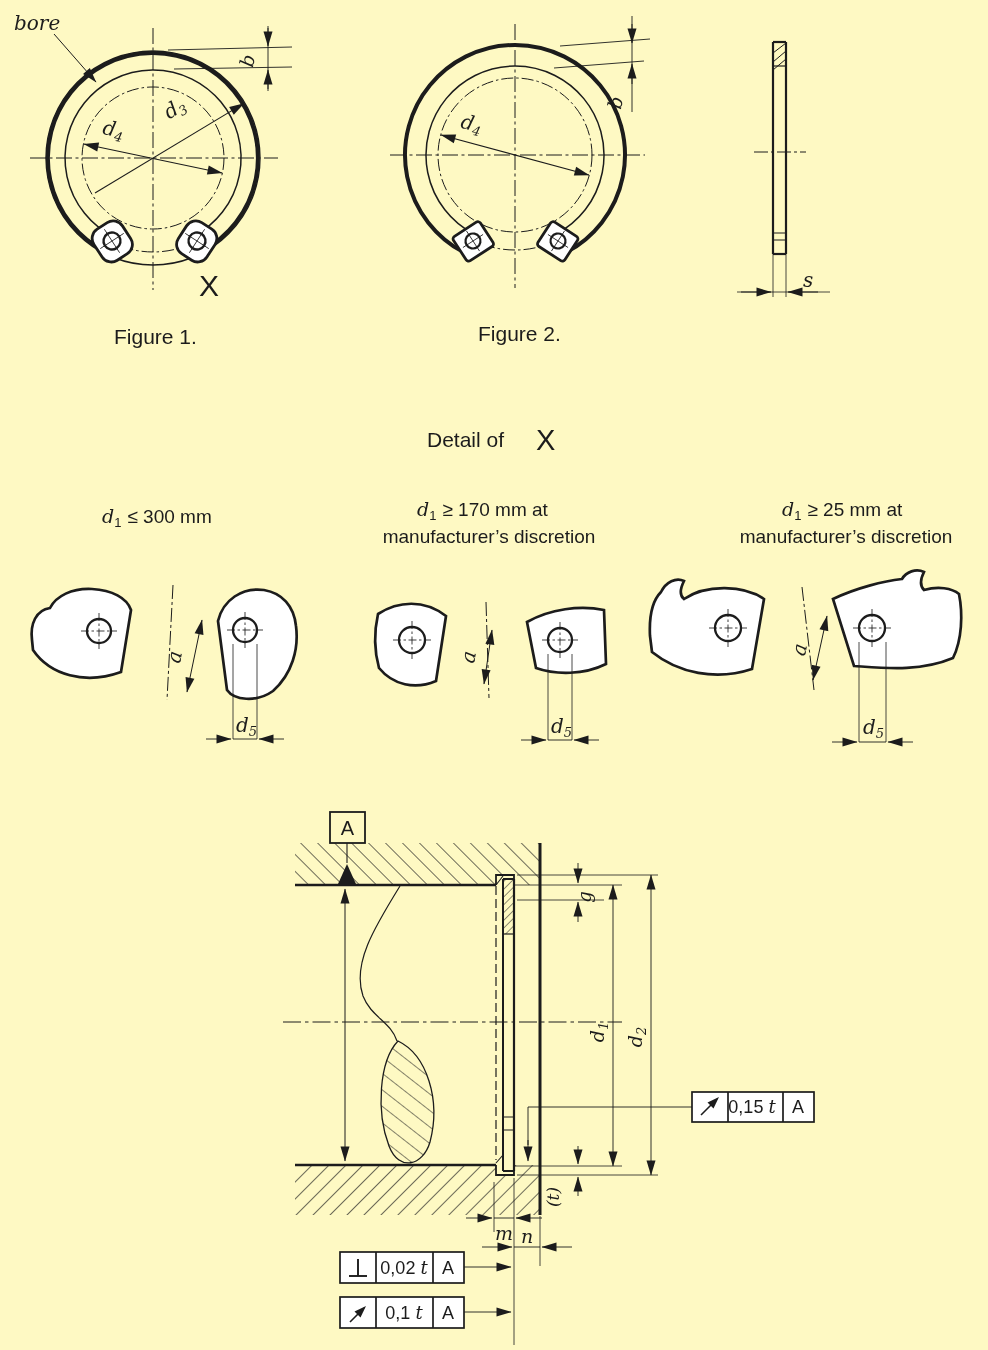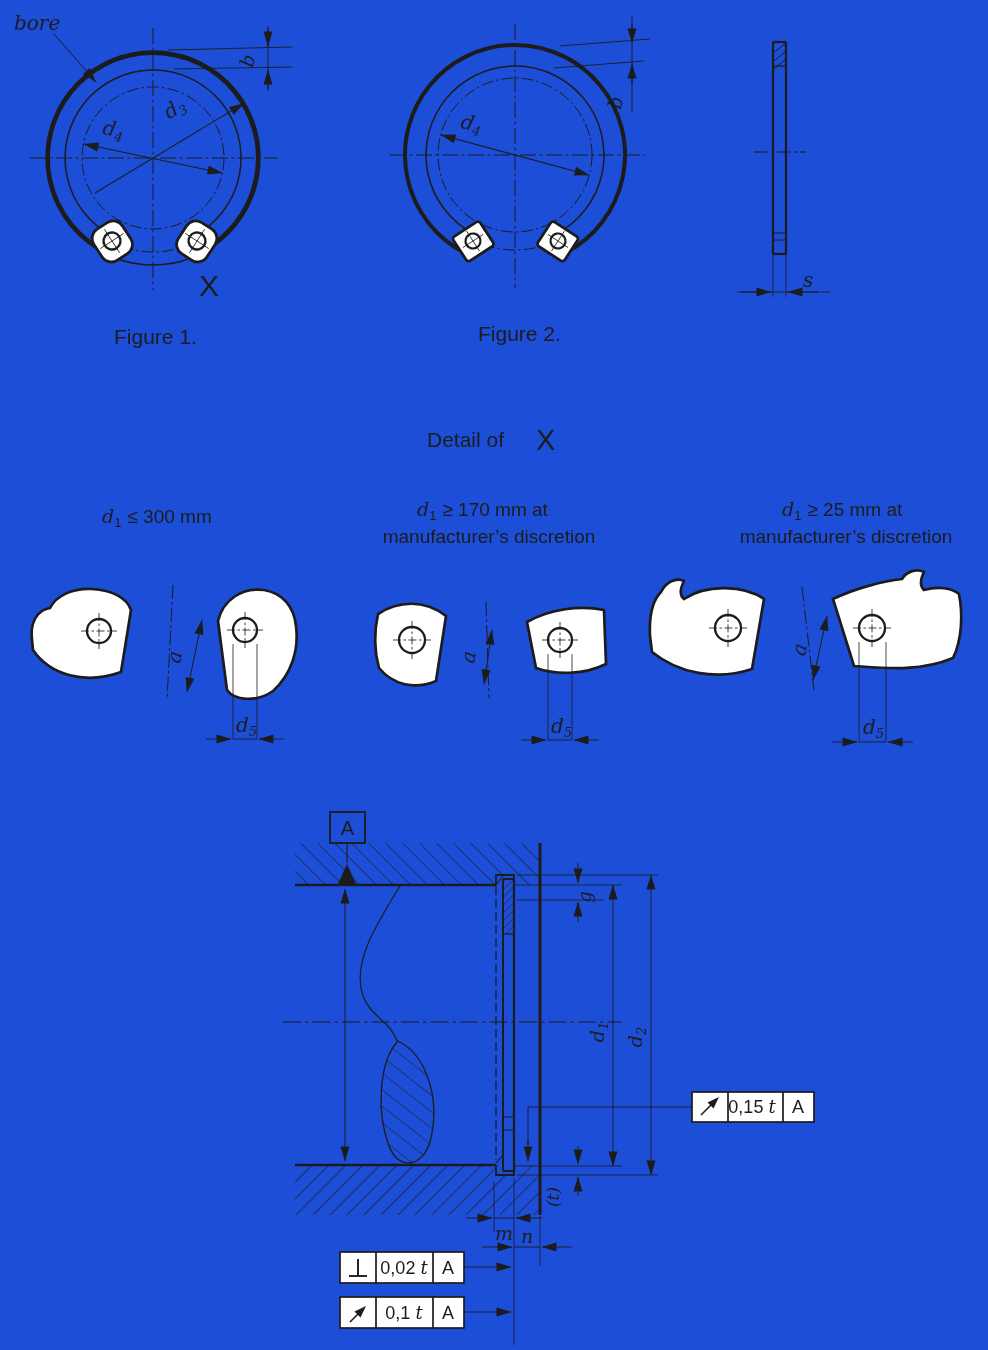--- a/index.html
+++ b/index.html
@@ -1,16 +1,16 @@
 <!DOCTYPE html>
 <html><head>
 <meta charset="utf-8">
 <style>
   html,body{margin:0;padding:0;background:#ffffff;}
-  .page{position:relative;width:988px;height:1350px;background:#1d4ed8;overflow:hidden;}
+  .page{position:relative;width:988px;height:1350px;background:#fef9c3;overflow:hidden;}
   svg{position:absolute;left:0;top:0;}
   svg text{fill:#1c1c1c;}
   .lab{font-family:"Liberation Sans",sans-serif;}
   .var{font-family:"DejaVu Serif",serif;font-style:italic;}
 </style>
 </head>
 <body>
 
 <div class="page">
 <svg width="988" height="1350" viewBox="0 0 988 1350">

